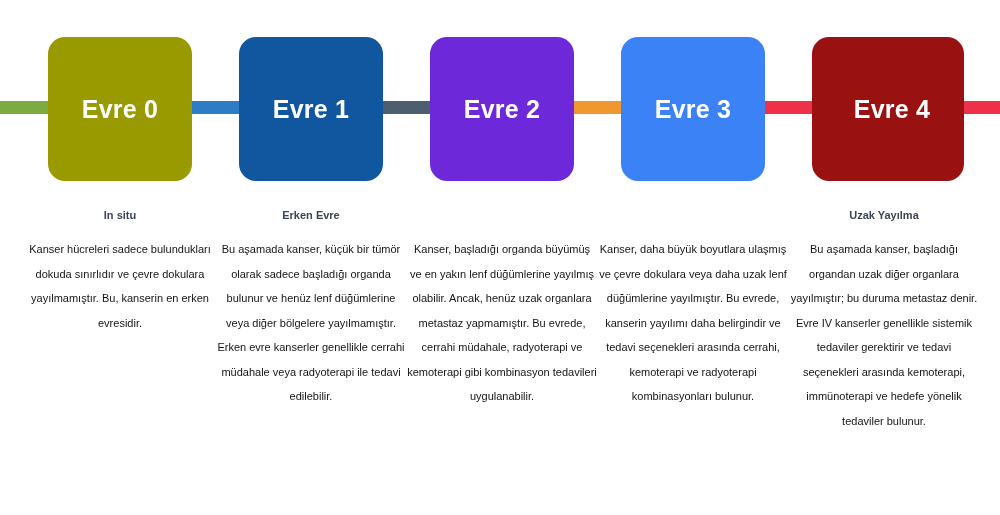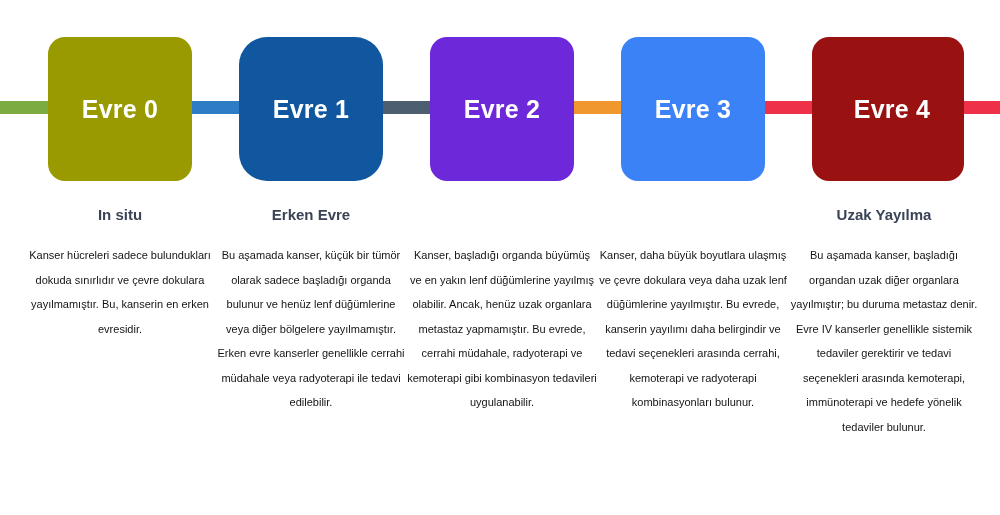--- a/index.html
+++ b/index.html
@@ -74,25 +74,25 @@
     z-index: 3;
   }
   .caption-col {
     position: absolute;
     top: 0;
     width: 190px;
     text-align: center;
   }
   .caption-heading {
     color: #3a4456;
-    font-size: 15px;
+    font-size: 11px;
     font-weight: bold;
     line-height: 20px;
     height: 20px;
-    margin: 0 0 18px 0;
+    margin: 0 0 12px 0;
   }
   .caption-heading.empty {
     visibility: hidden;
   }
   .caption-body {
     color: #141414;
     font-size: 11px;
     line-height: 24.5px;
     margin: 0;
   }
@@ -113,21 +113,21 @@
     <div class="rail-seg" style="width:144px;background:transparent"></div>
     <div class="rail-seg" style="width: 47px; background: rgb(238, 48, 72);"></div>
     <div class="rail-seg" style="width:144px;background:transparent"></div>
     <div class="rail-seg" style="width: 44px; background: rgb(238, 48, 72);"></div>
   </div>
 
   <div class="stage-row">
     <div class="stage-box" style="left: 48px; background: rgb(153, 153, 0);">
       <span class="stage-box-label">Evre 0</span>
     </div>
-    <div class="stage-box" style="left: 239px; background: rgb(16, 87, 159); border-radius: 28px;">
+    <div class="stage-box" style="left: 239px; background: rgb(16, 87, 159);">
       <span class="stage-box-label">Evre 1</span>
     </div>
     <div class="stage-box" style="left: 430px; background: #6d28d9;">
       <span class="stage-box-label">Evre 2</span>
     </div>
     <div class="stage-box" style="left: 621px; background: #3b82f6;">
       <span class="stage-box-label">Evre 3</span>
     </div>
     <div class="stage-box" style="left: 812px; background: rgb(153, 17, 17); padding-left: 8px;">
       <span class="stage-box-label">Evre 4</span>

